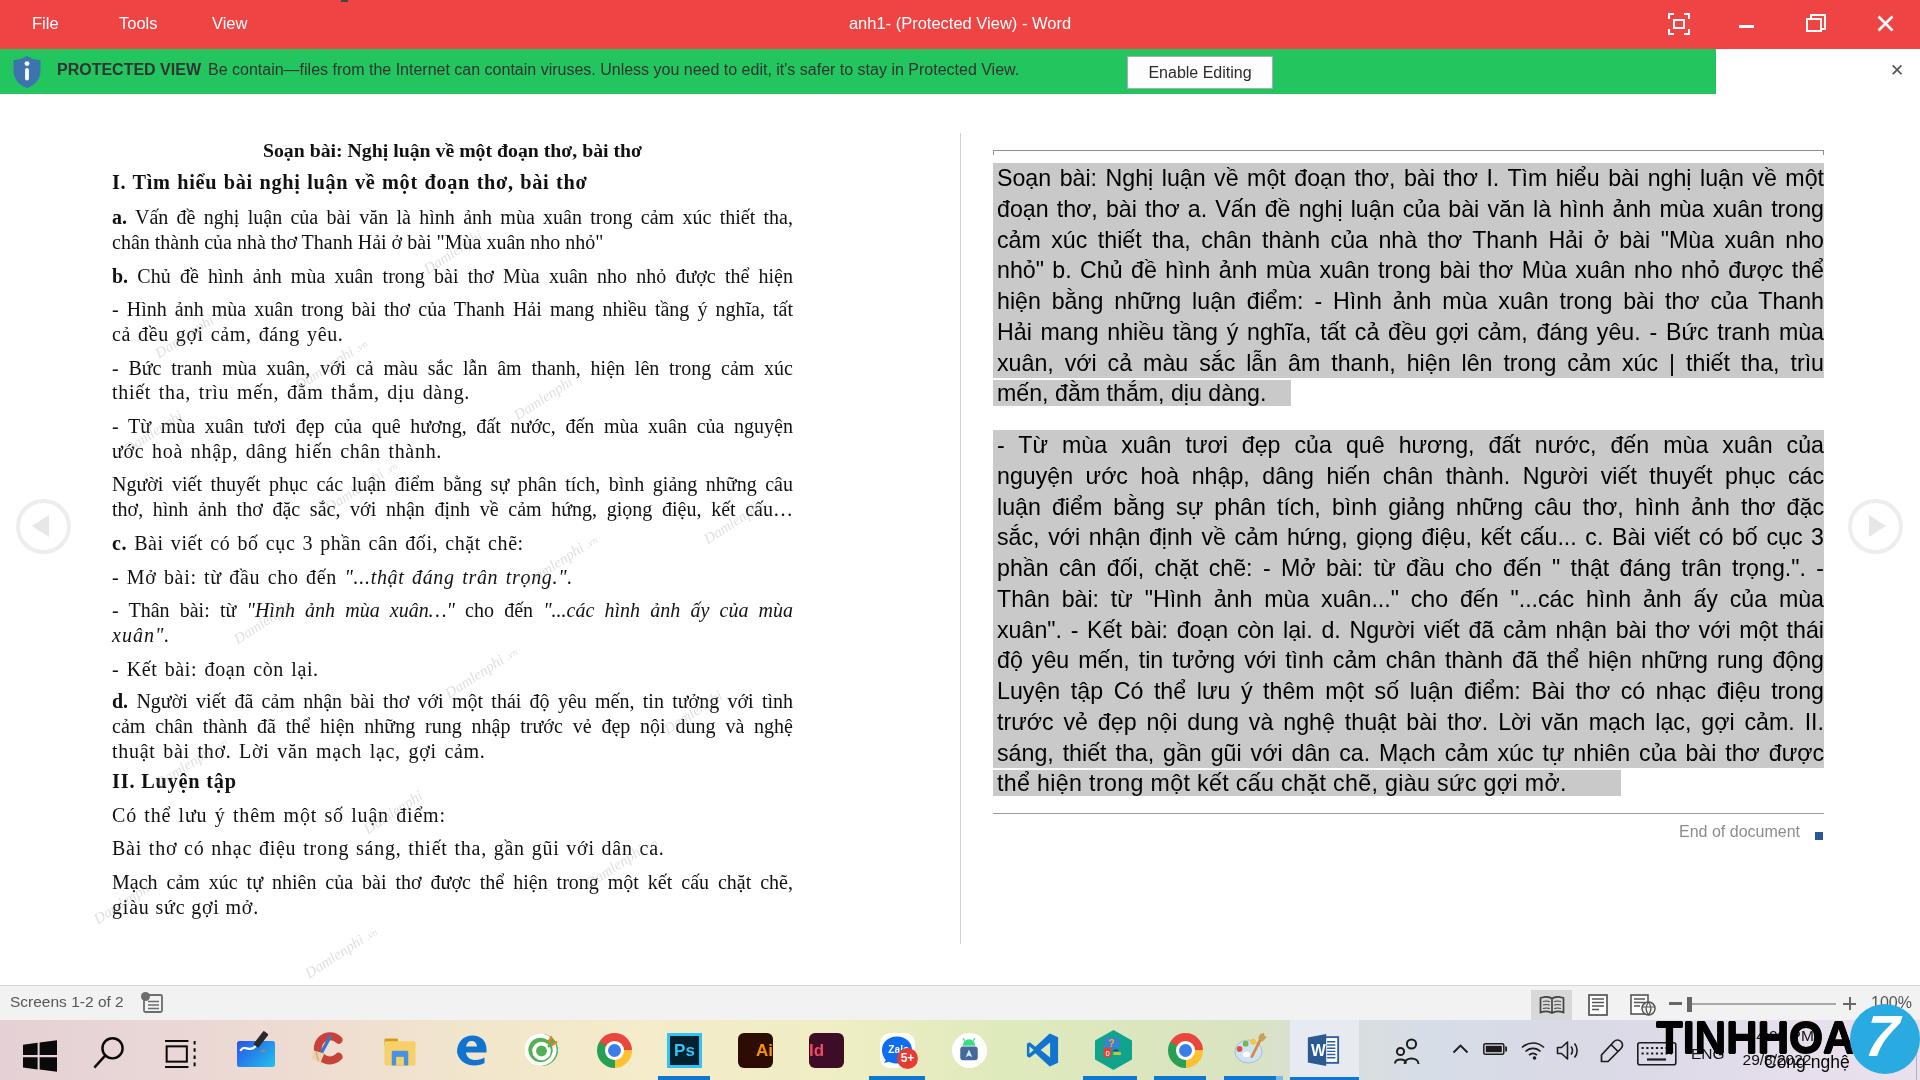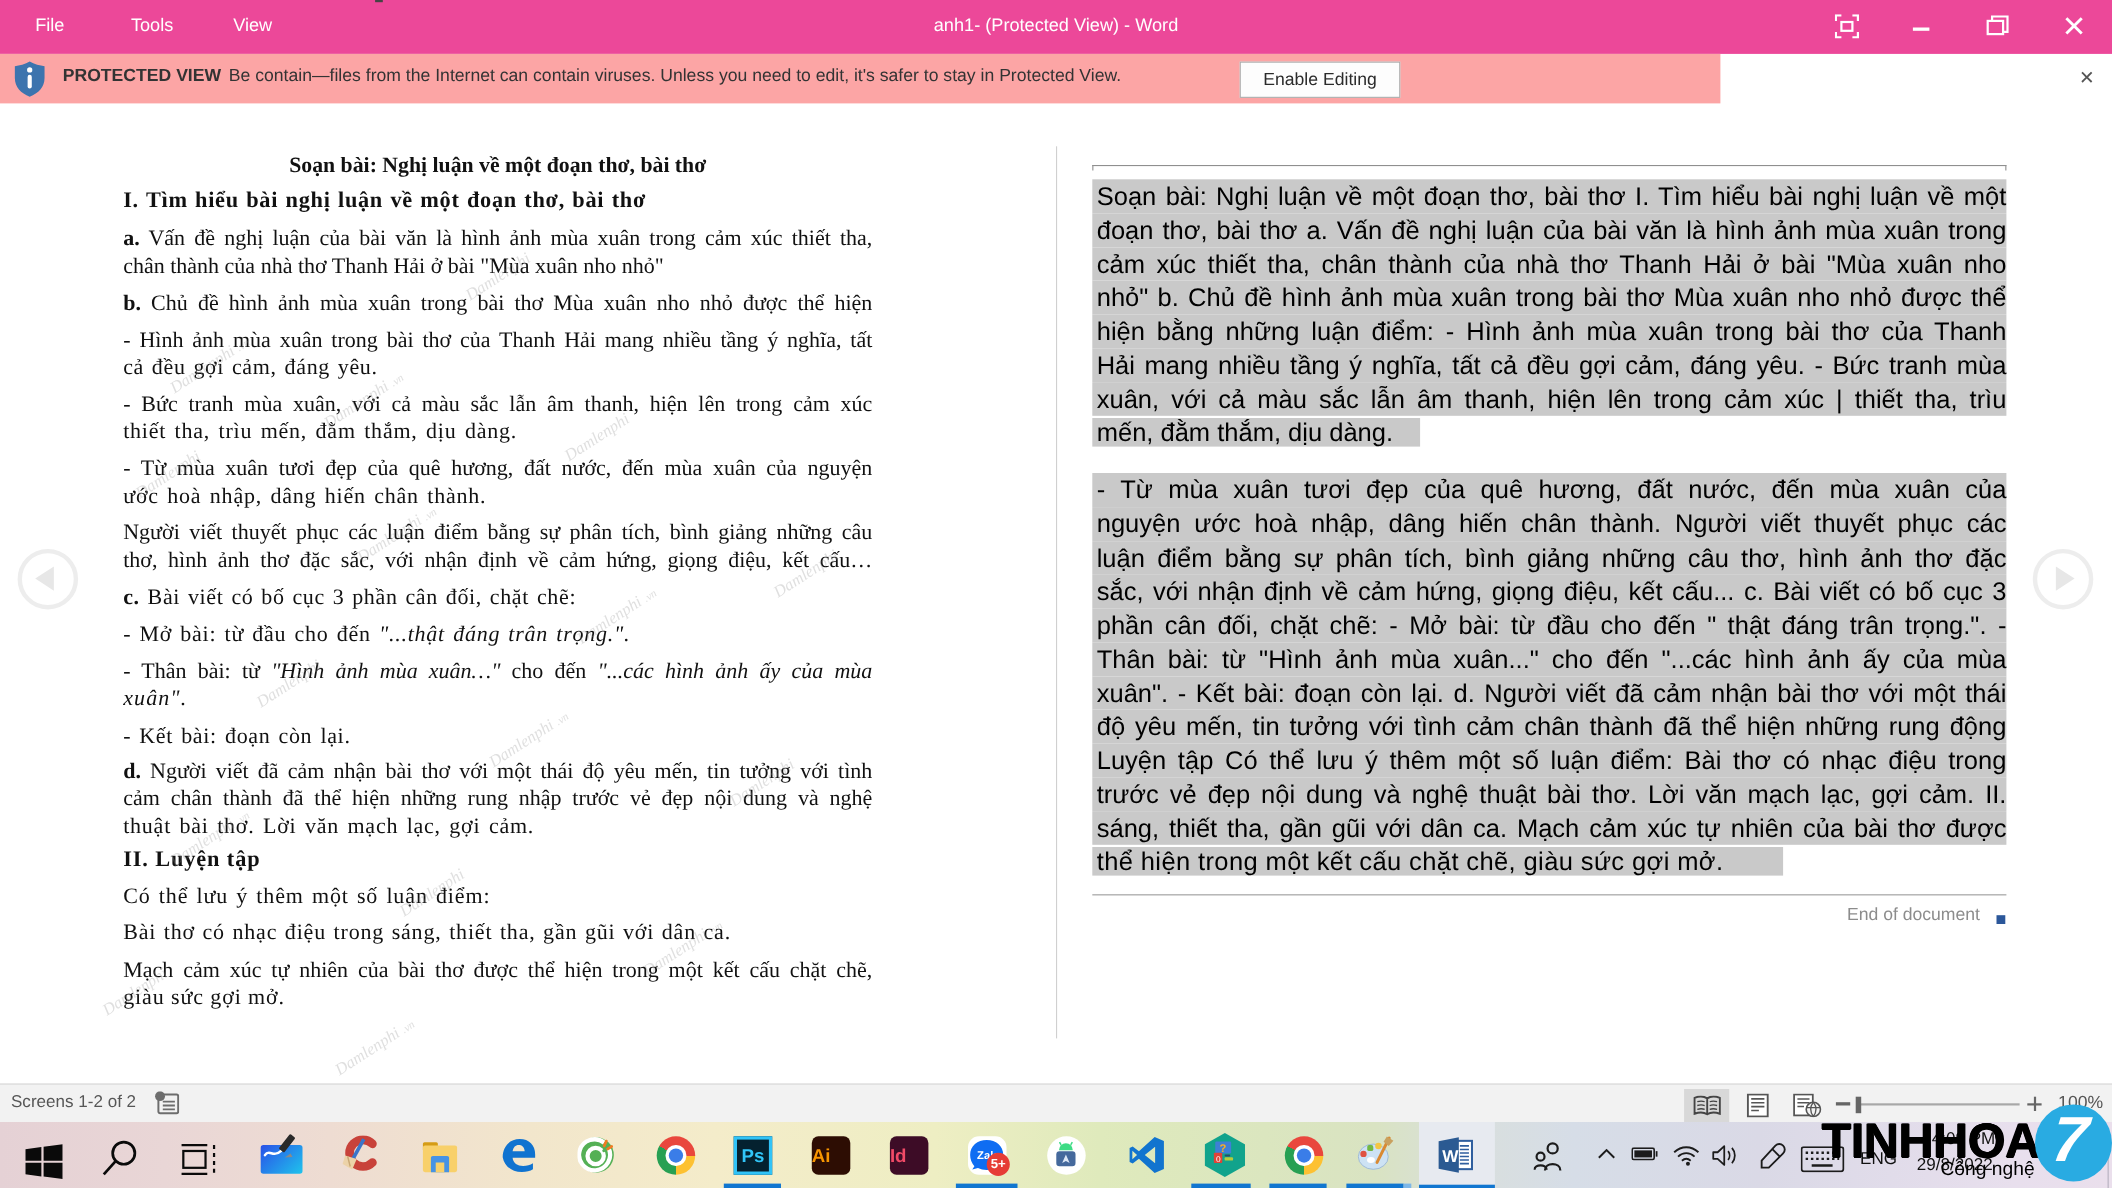--- a/index.html
+++ b/index.html
@@ -1,23 +1,23 @@
 <!DOCTYPE html>
 <html><head>
 <meta charset="utf-8">
 <style>
 html,body{margin:0;padding:0;width:1920px;height:1080px;overflow:hidden;background:#fff;
 font-family:"Liberation Sans",sans-serif;}
 *{box-sizing:border-box}
 
-#titlebar{position:absolute;left:0;top:0;width:1920px;height:49px;background:#ec4899;color:#fff}
+#titlebar{position:absolute;left:0;top:0;width:1920px;height:49px;background:#ef4444;color:#fff}
 #titlebar .menu{position:absolute;top:14px;font-size:16.5px;color:#fff}
 #titlebar .wtitle{position:absolute;top:14px;left:0;width:1920px;text-align:center;font-size:16.5px}
 
-#pvbar{position:absolute;left:0;top:49px;width:1564px;height:45px;background:#fca5a5}
+#pvbar{position:absolute;left:0;top:49px;width:1716px;height:45px;background:#22c55e}
 #pvbar .bold{position:absolute;left:57px;top:12px;font-size:16px;font-weight:bold;color:#333}
 #pvbar .msg{position:absolute;left:208px;top:12px;font-size:16px;color:#333}
 #pvbar .btn{position:absolute;left:1127px;top:7px;width:146px;height:33px;background:#fdfdfd;
 border:1px solid #ababab;font-size:16px;color:#2b2b2b;text-align:center;line-height:31px}
 #pvbar .x{position:absolute;left:1890px;top:11px;font-size:17px;color:#555}
 
 #doc{position:absolute;left:0;top:94px;width:1920px;height:891px;background:#fff}
 #divider{position:absolute;left:960px;top:39px;width:1px;height:811px;background:#d0d0d0}
 
 #lp{position:absolute;left:112px;top:43.5px;width:681px;font-family:"Liberation Serif",serif;
@@ -271,21 +271,21 @@
       <line x1="25" y1="9" x2="27" y2="4.5"></line>
       <line x1="28" y1="12" x2="32" y2="9.5"></line>
       <line x1="24.5" y1="13.5" x2="26" y2="12.5" stroke="#55b055"></line>
     </g>
   </svg>
 
   <div class="ticon chrome" style="left:597px;top:13px"></div>
 
   <div class="ticon" style="left:667px;top:13px;width:35px;height:35px;background:#04212f;border:3px solid #30c3f7;color:#31c5f8;font-weight:bold;font-size:17px;text-align:center;line-height:29px">Ps</div>
 
-  <div class="ticon" style="left:738px;top:13px;width:35px;height:35px;background:#2d0d03;border-radius:6px;color:#f79500;font-weight:bold;font-size:17px;text-align:left;line-height:35px">Ai</div>
+  <div class="ticon" style="left:738px;top:13px;width:35px;height:35px;background:#2d0d03;border-radius:6px;color:#f79500;font-weight:bold;font-size:17px;text-align:right;line-height:35px">Ai</div>
 
   <div class="ticon" style="left:809px;top:13px;width:35px;height:35px;background:#3d0c26;border-radius:6px;color:#f14a67;font-weight:bold;font-size:17px;text-align:left;line-height:35px">Id</div>
 
   <div class="ticon" style="left:880px;top:13px;width:35px;height:35px;background:#fff;border-radius:10px"></div>
   <svg class="ticon" style="left:880px;top:13px" width="35" height="35" viewBox="0 0 35 35">
     <path d="M6 28 C3.5 25 2 21.5 2 17.5 C2 9 8.9 3.5 17.5 3.5 C26.1 3.5 33 9 33 17.5 C33 26 26.1 31.5 17.5 31.5 C14.5 31.5 11.7 30.9 9.3 29.7 L4 31 Z" fill="#0f6df2"></path>
     <text x="8.5" y="21" font-size="10.5" font-weight="bold" fill="#fff" font-family="Liberation Sans">Zalo</text>
   </svg>
   <div class="ticon" style="left:897px;top:28px;width:21px;height:21px;border-radius:50%;background:#e63c35;color:#fff;font-size:12px;font-weight:bold;text-align:center;line-height:21px">5+</div>
 

